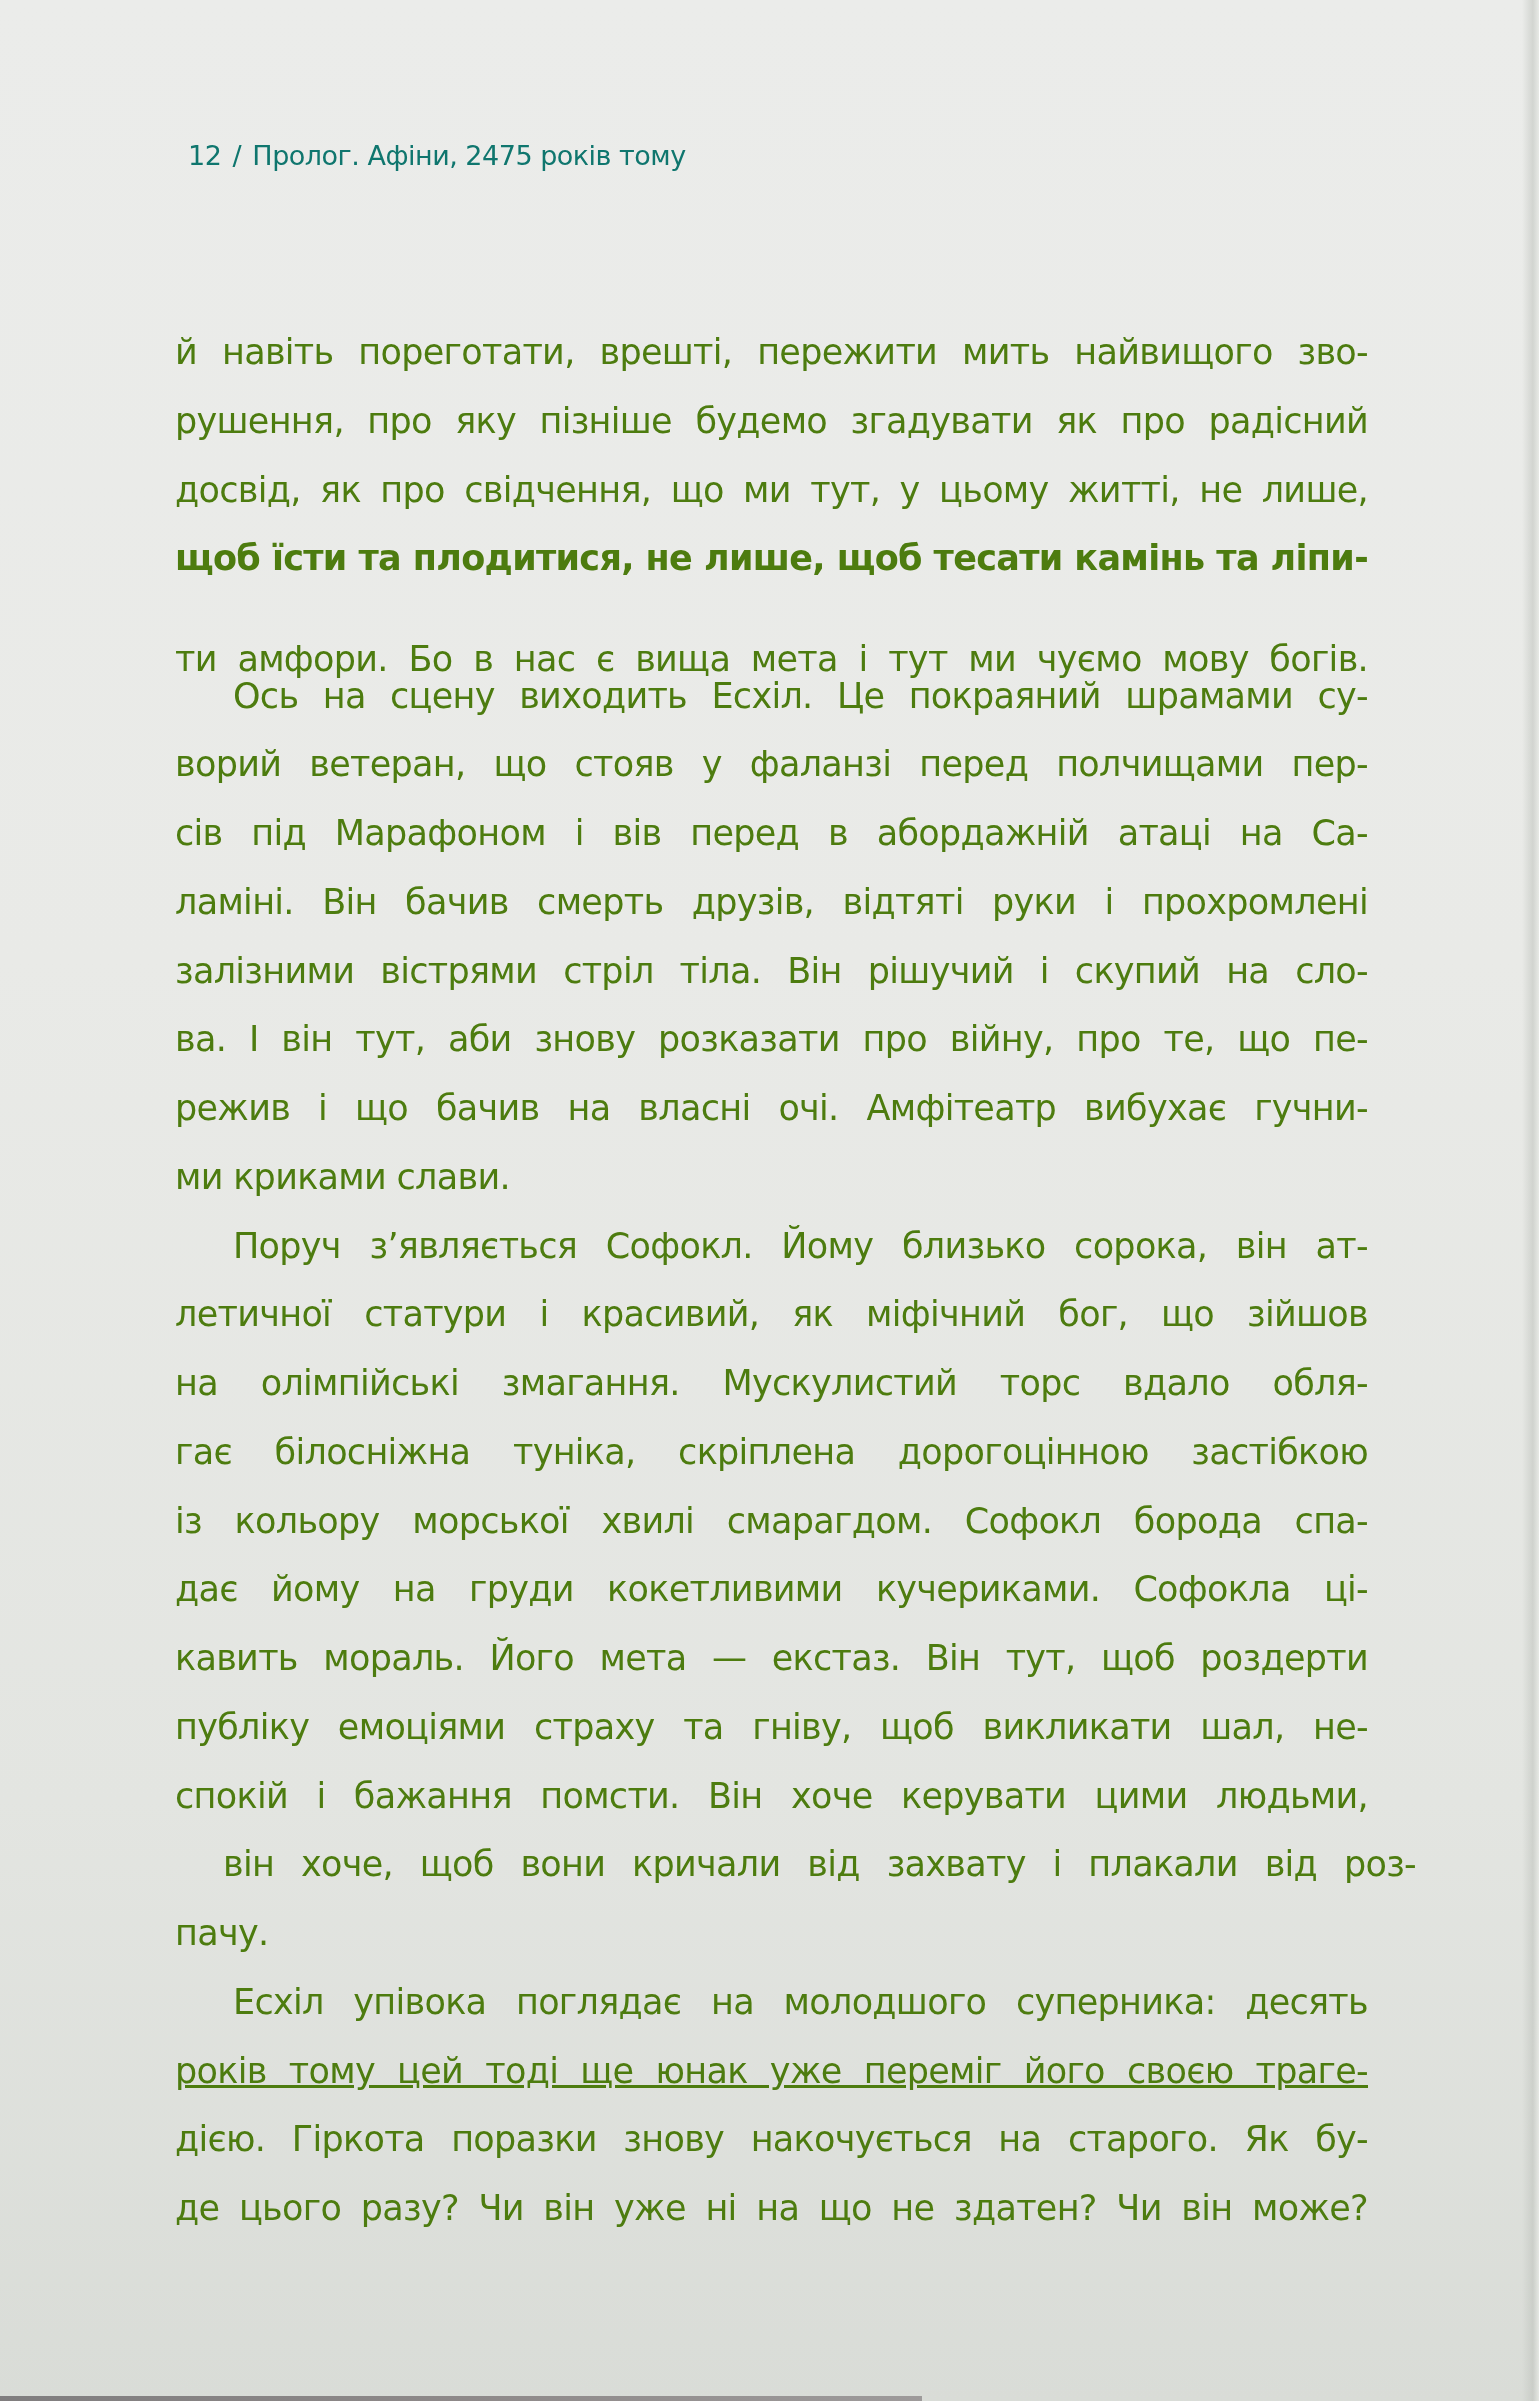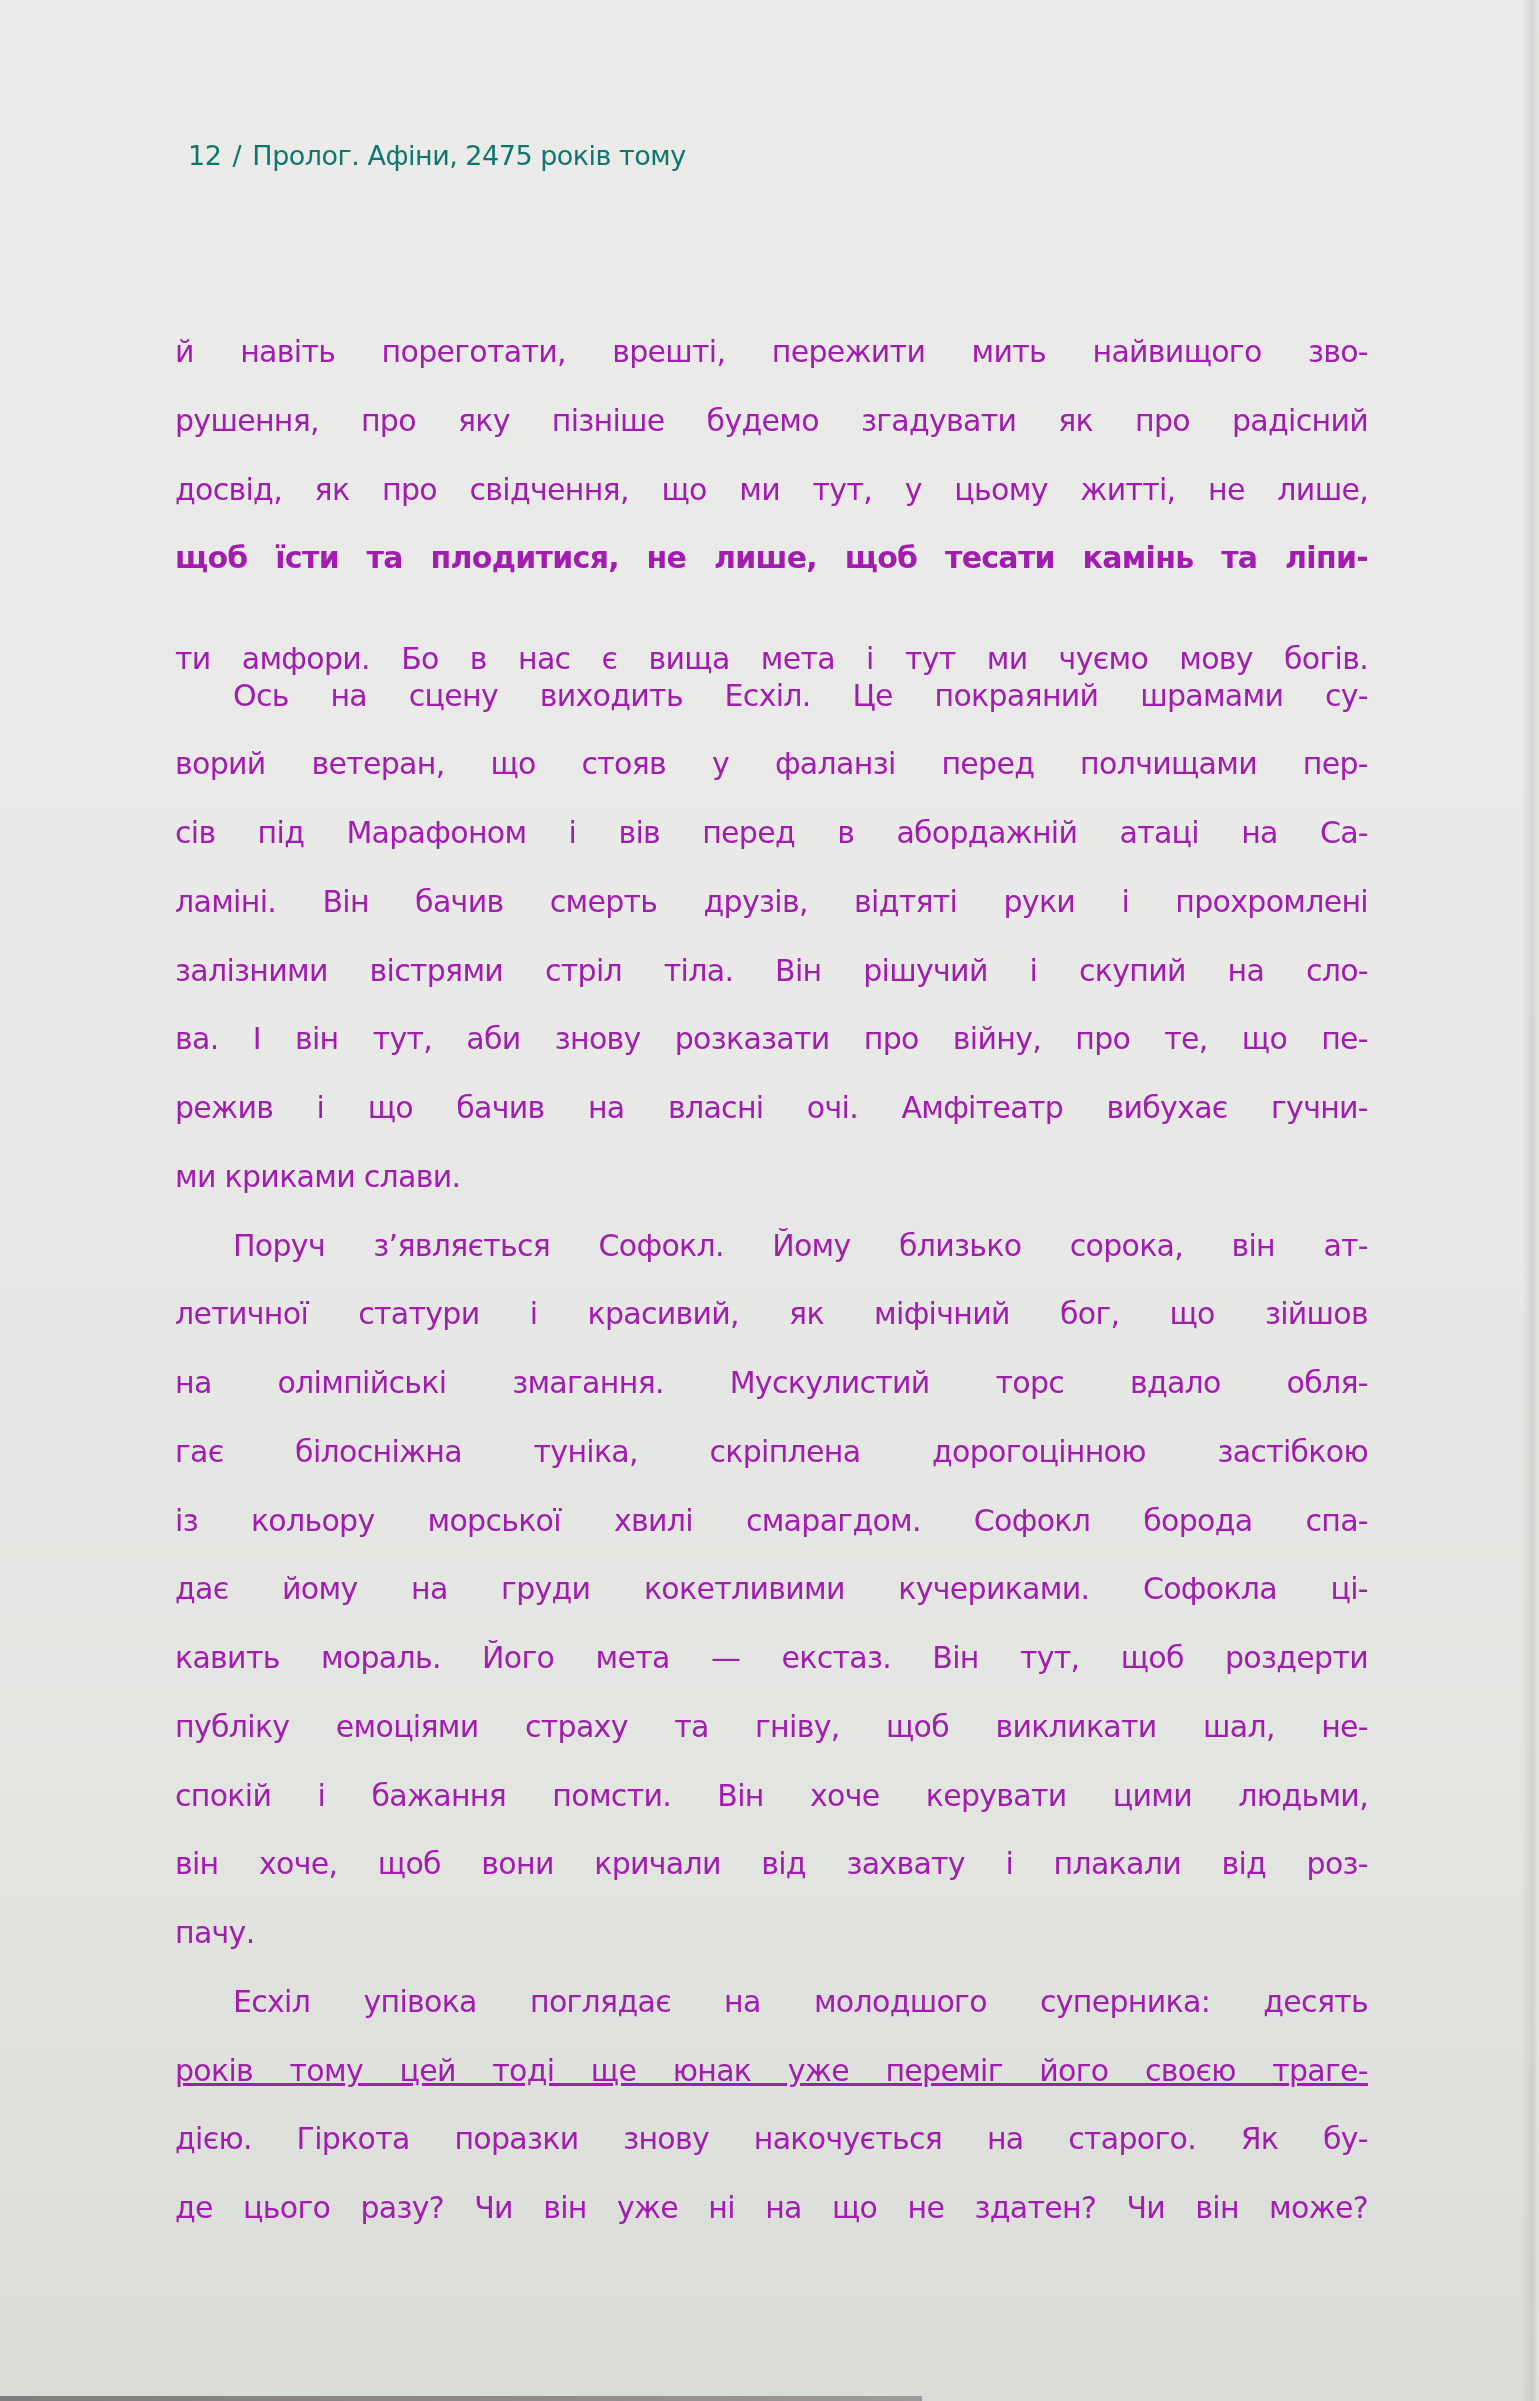--- a/index.html
+++ b/index.html
@@ -49,28 +49,28 @@
       position: absolute;
       left: 175px;
       top: 0;
       width: 1193px;
     }
     .line {
       position: absolute;
       left: 0;
       width: 1193px;
       height: 48px;
-      font-size: 30px;
+      font-size: 35px;
       line-height: 48px;
       letter-spacing: -0.7px;
       word-spacing: 0px;
       white-space: nowrap;
       text-align: justify;
       text-align-last: justify;
-      color: #a21caf;
+      color: #4d7c0f;
     }
     .line.last {
       text-align: right;
       text-align-last: left;
     }
     .line.indent {
       left: 58px;
       width: 1135px;
     }
   </style>
@@ -100,20 +100,20 @@
     <div class="line last" style="top: 1153px;">ми криками слави.</div>
     <div class="line indent" style="top: 1222px;">Поруч з’являється Софокл. Йому близько сорока, він ат-</div>
     <div class="line" style="top: 1290px;">летичної статури і красивий, як міфічний бог, що зійшов</div>
     <div class="line" style="top: 1359px;">на олімпійські змагання. Мускулистий торс вдало обля-</div>
     <div class="line" style="top: 1428px;">гає білосніжна туніка, скріплена дорогоцінною застібкою</div>
     <div class="line" style="top: 1497px;">із кольору морської хвилі смарагдом. Софокл борода спа-</div>
     <div class="line" style="top: 1565px;">дає йому на груди кокетливими кучериками. Софокла ці-</div>
     <div class="line" style="top: 1634px;">кавить мораль. Його мета — екстаз. Він тут, щоб роздерти</div>
     <div class="line" style="top: 1703px;">публіку емоціями страху та гніву, щоб викликати шал, не-</div>
     <div class="line" style="top: 1772px;">спокій і бажання помсти. Він хоче керувати цими людьми,</div>
-    <div class="line" style="top: 1840px;">він хоче, щоб вони кричали від захвату і плакали від роз-</div>
+    <div class="line" style="top: 1840px; margin-left: 48px;">він хоче, щоб вони кричали від захвату і плакали від роз-</div>
     <div class="line last" style="top: 1909px;">пачу.</div>
     <div class="line indent" style="top: 1978px;">Есхіл упівока поглядає на молодшого суперника: десять</div>
     <div class="line" style="top: 2047px; text-decoration: underline;">років тому цей тоді ще юнак уже переміг його своєю траге-</div>
     <div class="line" style="top: 2115px;">дією. Гіркота поразки знову накочується на старого. Як бу-</div>
     <div class="line" style="top: 2184px;">де цього разу? Чи він уже ні на що не здатен? Чи він може?</div>
   </div>
 
 
 </body></html>

